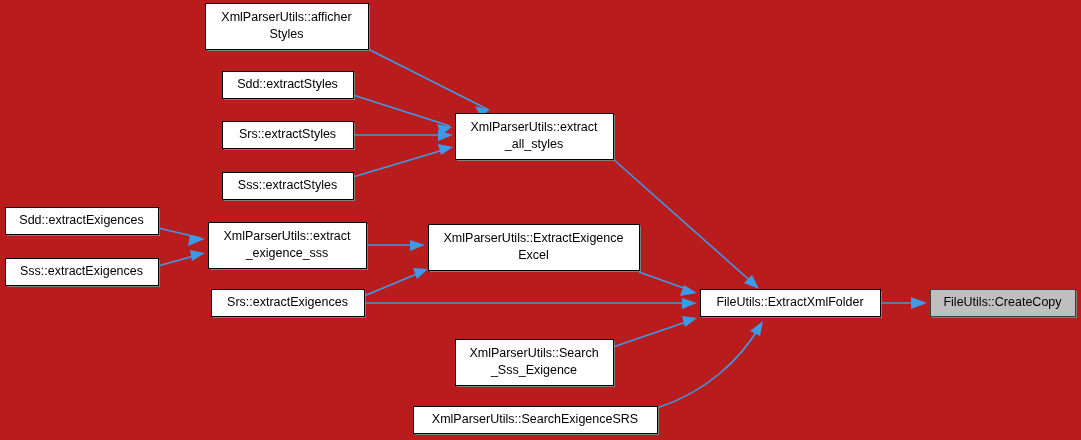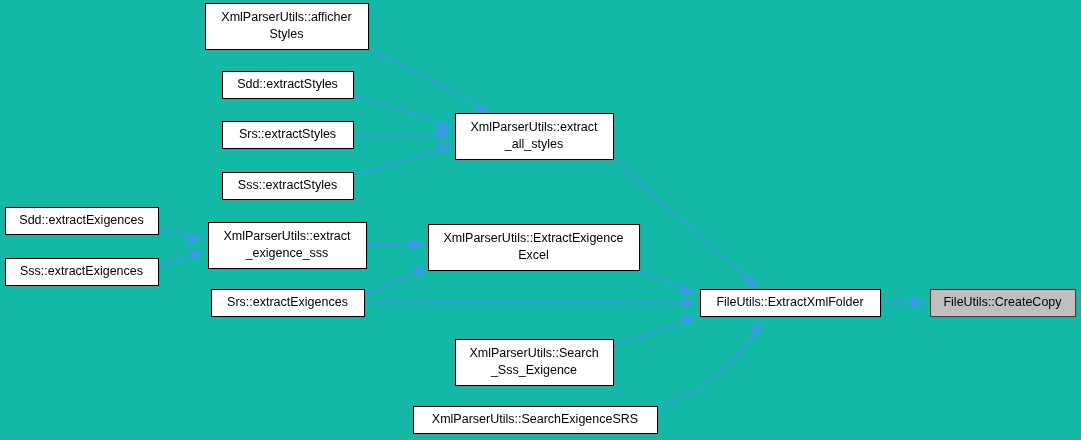--- a/index.html
+++ b/index.html
@@ -8,21 +8,21 @@
     padding: 0;
     background: #ffffff;
   }
   body {
     font-family: "Liberation Sans", sans-serif;
   }
   #graph-canvas {
     position: relative;
     width: 1081px;
     height: 440px;
-    background: #14b8a6;
+    background: #b91c1c;
     overflow: hidden;
   }
   svg.graph-svg {
     position: absolute;
     left: 0;
     top: 0;
     width: 1081px;
     height: 440px;
     display: block;
   }

